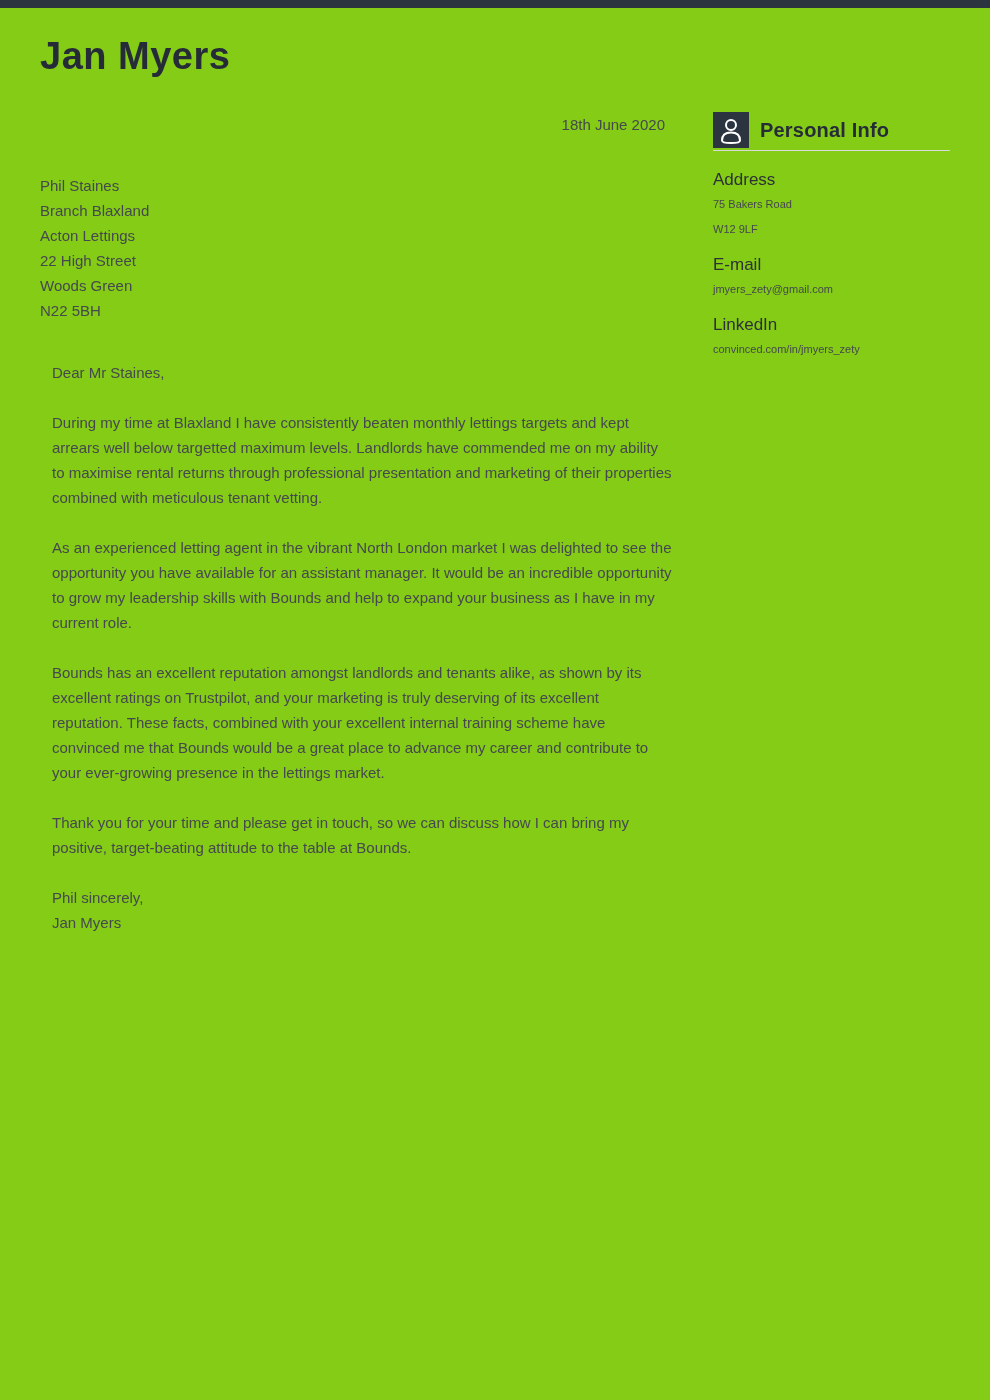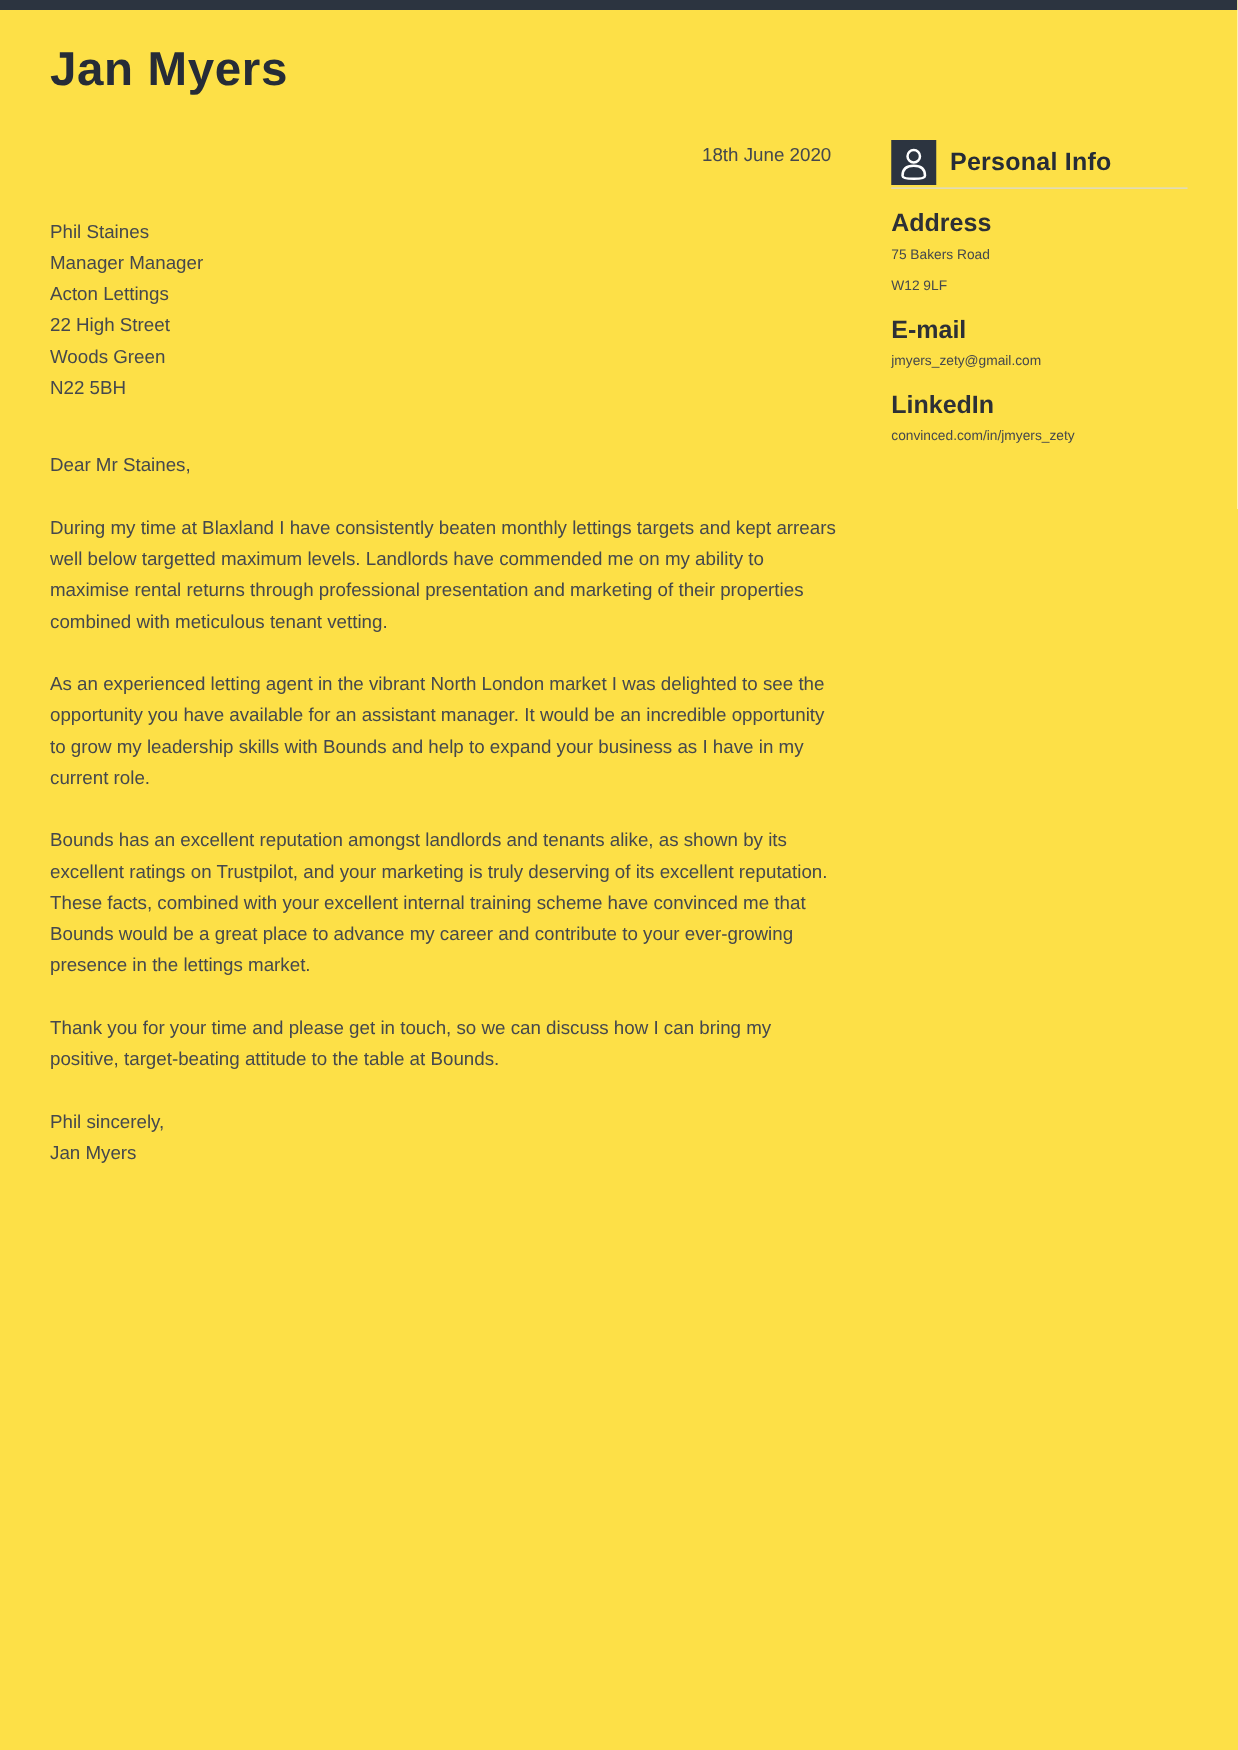--- a/index.html
+++ b/index.html
@@ -1,21 +1,21 @@
 <!DOCTYPE html>
 <html><head>
 <meta charset="utf-8">
 <style>
   * { box-sizing: border-box; }
   html, body { margin: 0; padding: 0; background: #ffffff; }
   .page {
     position: relative;
     width: 990px;
     height: 1400px;
-    background: #fde047;
+    background: #84cc16;
     font-family: "Liberation Sans", "DejaVu Sans", sans-serif;
     overflow: hidden;
   }
   .top-bar {
     position: absolute;
     top: 0; left: 0;
     width: 100%; height: 8px;
     background: var(--accent, #2c3440);
   }
   .name {
@@ -45,21 +45,21 @@
     color: var(--body-text, #45484d);
   }
   .letter-body {
     position: absolute;
     left: 40px; top: 360px;
     width: 632px;
     font-size: 15px;
     line-height: 25px;
     color: var(--body-text, #45484d);
   }
-  .letter-body p { margin: 0 0 25px 0; }
+  .letter-body p { margin: 0 0 25px 12px; }
   .sidebar {
     position: absolute;
     left: 713px; top: 112px;
     width: 237px;
   }
   .sidebar-header {
     display: flex;
     align-items: center;
     gap: 11px;
   }
@@ -78,23 +78,23 @@
     letter-spacing: 0.2px;
   }
   .divider {
     margin-top: 2px;
     height: 1px;
     background: var(--divider, #d9d9d9);
   }
   .sections { margin-top: 16px; }
   .section { margin-bottom: 10px; }
   .section-label {
-    font-size: 20px;
+    font-size: 17px;
     line-height: 25px;
-    font-weight: bold;
+    font-weight: normal;
     color: #2d3036;
   }
   .section-value {
     font-size: 11px;
     line-height: 25px;
     color: var(--body-text, #45484d);
   }
 </style>
 </head>
 <body>
@@ -104,21 +104,21 @@
   <div class="top-bar"></div>
 
   <h1 class="name">Jan Myers</h1>
 
   <div class="date">18th June 2020</div>
 
   <div class="recipient">
 
       <div class="r-line">Phil Staines</div>
 
-      <div class="r-line">Manager Manager</div>
+      <div class="r-line">Branch Blaxland</div>
 
       <div class="r-line">Acton Lettings</div>
 
       <div class="r-line">22 High Street</div>
 
       <div class="r-line">Woods Green</div>
 
       <div class="r-line">N22 5BH</div>
     </div>
 

